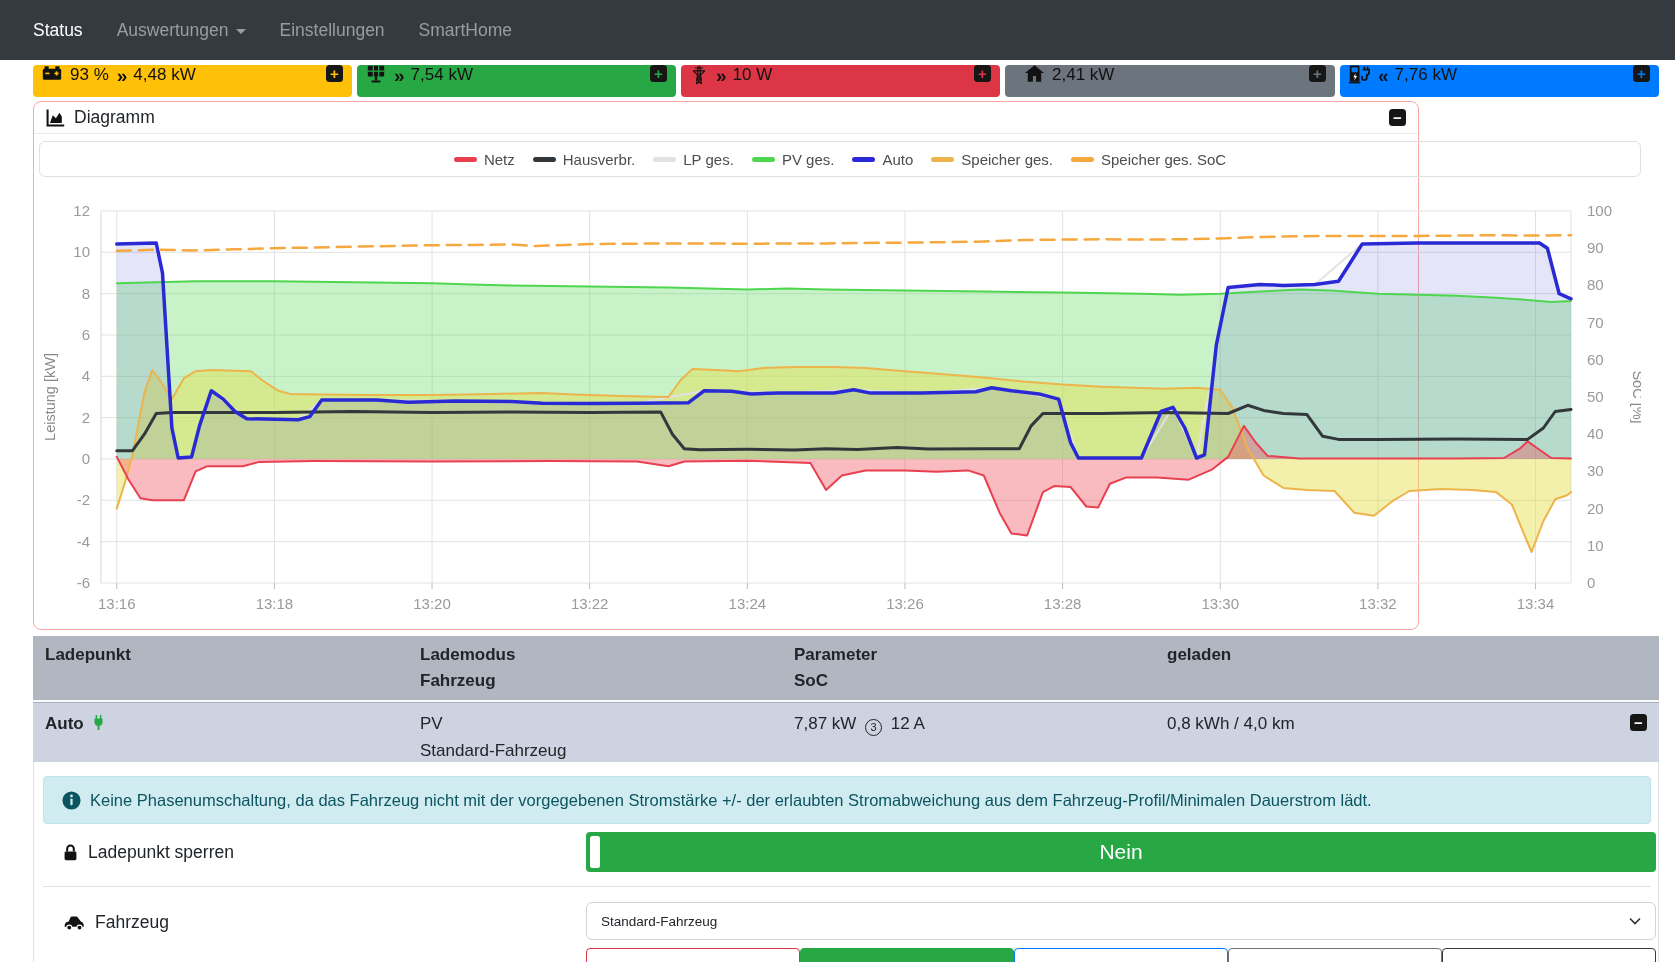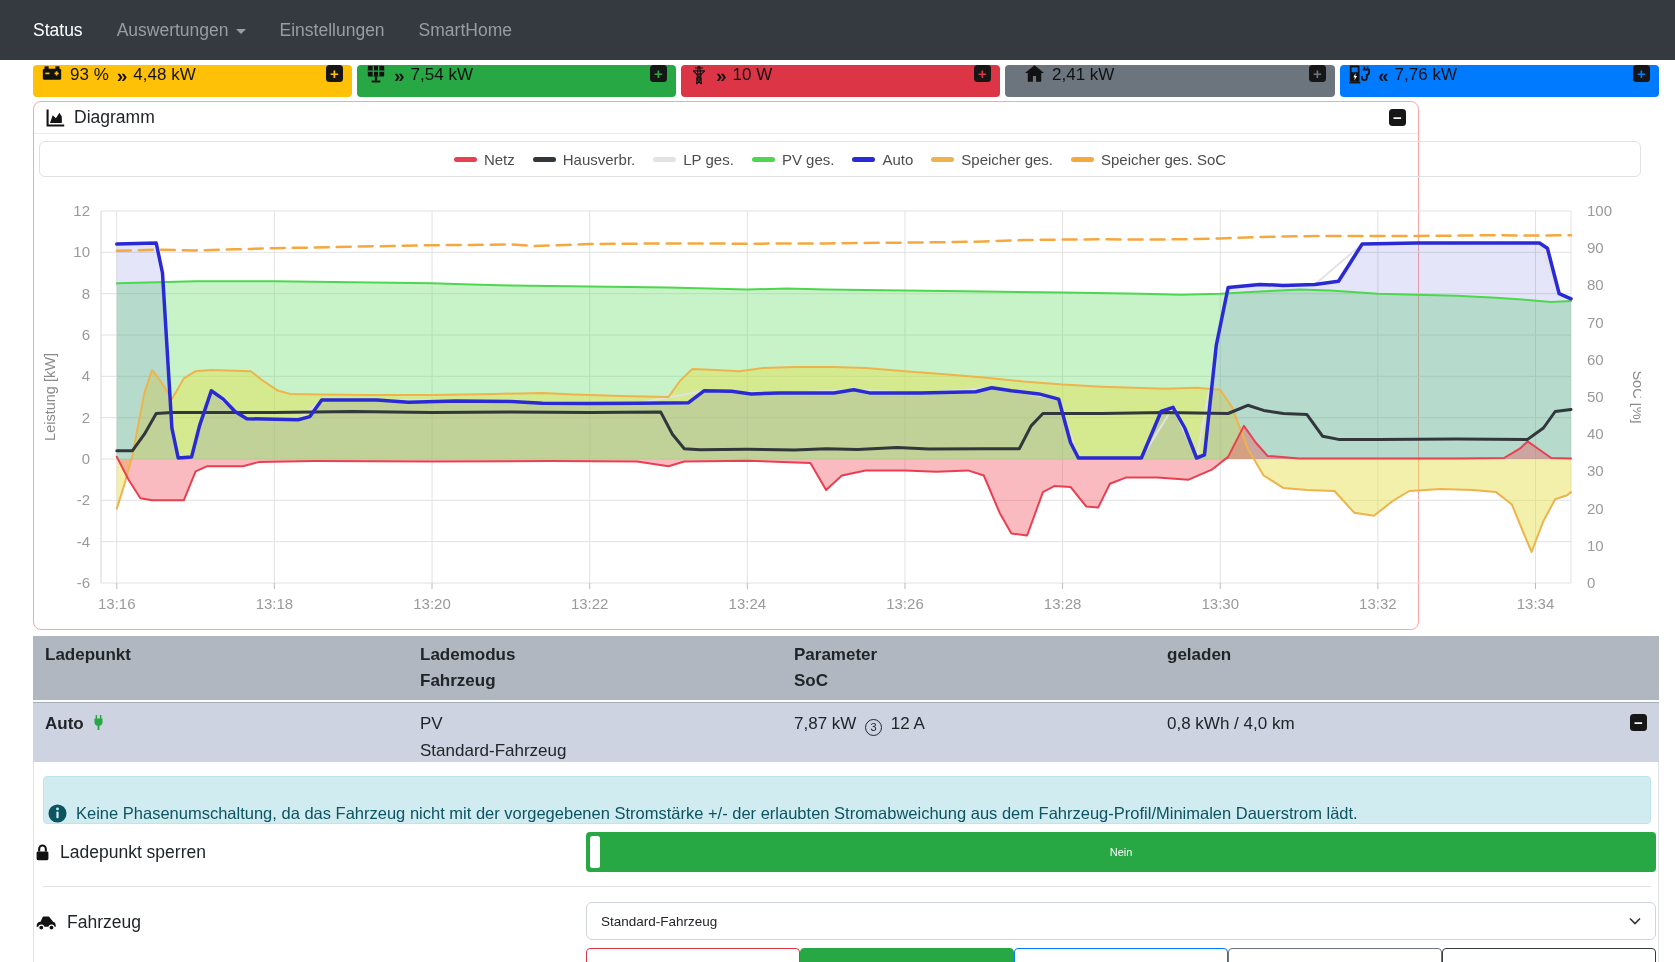--- a/index.html
+++ b/index.html
@@ -49,24 +49,24 @@
   .cell-last { display:flex; align-items:flex-start;justify-content:center; }
   .phase-circle { display:inline-flex; width:17px; height:17px; border:1.5px solid #212529;
     border-radius:50%; font-size:11px; align-items:center; justify-content:center;
     vertical-align:-2px; margin:0 4px; }
 
   
   .detail { position:absolute; left:33px; top:762px; width:1626px; height:200px;
     background:#fff; border-left:1px solid #dee2e6; border-right:1px solid #dee2e6; }
   .alert-info { position:absolute; left:9px; top:14px; width:1608px; height:48px;
     background:#d1ecf1; border:1px solid #bee5eb; border-radius:4px; color:#0c5460;
-    display:flex; align-items:flex-end; gap:9px; padding:0 4px; font-size:16.5px; }
-  .row-label { position:absolute; left:1px; display:flex; align-items:center; gap:10px; font-size:17.5px; }
+    display:flex; align-items:center; gap:9px; padding:0 18px; font-size:16.5px; }
+  .row-label { position:absolute; left:29px; display:flex; align-items:center; gap:10px; font-size:17.5px; }
   .toggle-btn { position:absolute; left:552px; top:70px; width:1070px; height:40px;
-    background:#28a745; border-radius:4px; color:#fff; font-size:11px; display:flex;
+    background:#28a745; border-radius:4px; color:#fff; font-size:21px; display:flex;
     align-items:center; justify-content:center; cursor:pointer; }
   .toggle-handle { position:absolute; left:4px; top:4px; bottom:4px; width:10px;
     background:#fff; border-radius:2.5px; }
   .divider { position:absolute; left:9px; top:124px; width:1608px; border-top:1px solid #dee2e6; }
   .vehicle-select { position:absolute; left:552px; top:140px; width:1070px; height:38px;
     background:#fff; border:1px solid #ced4da; border-radius:6px; display:flex; align-items:center;
     padding:0 14px; font-size:13.5px; cursor:pointer; }
   .mode-buttons { position:absolute; left:552px; top:186px; width:1070px; height:38px; display:flex; }
   .mode-btn { flex:1; border-radius:4px; cursor:pointer; }
 </style>

